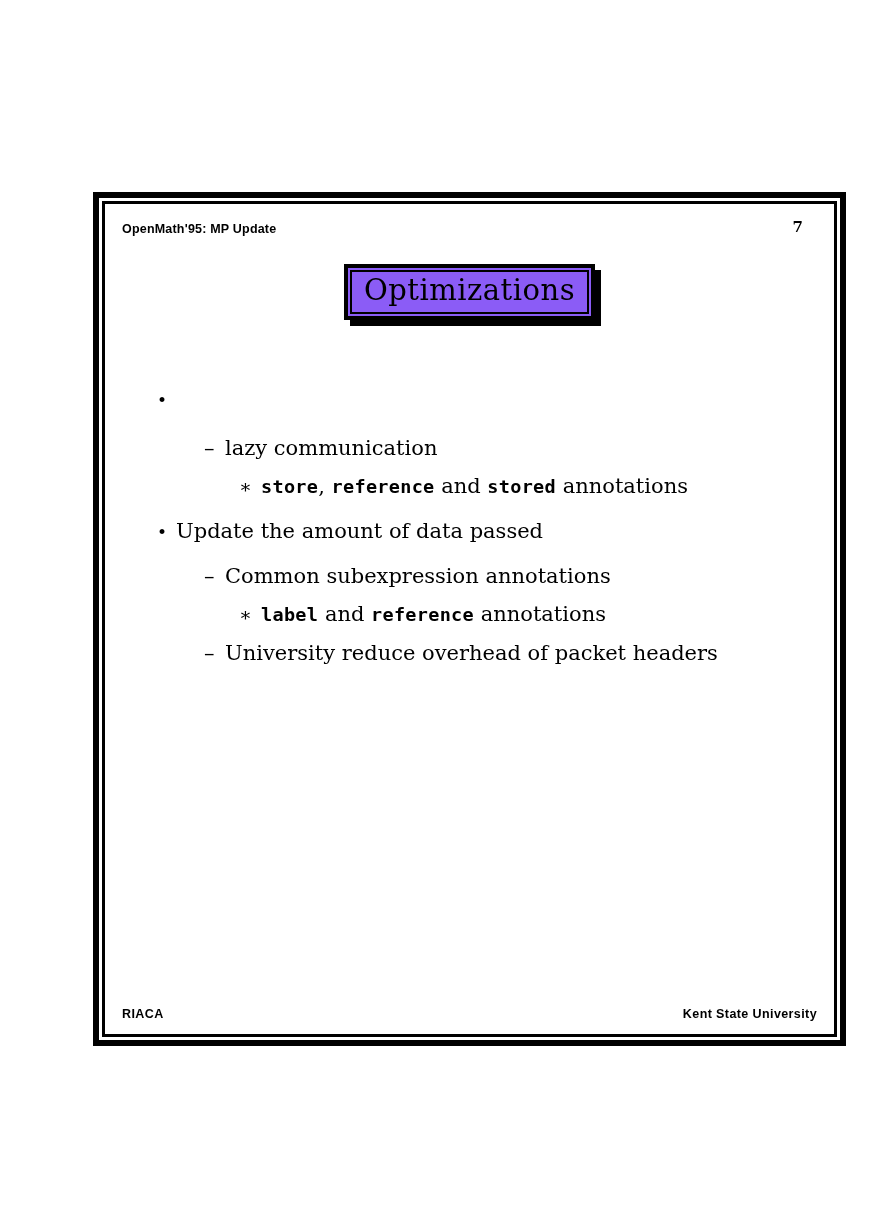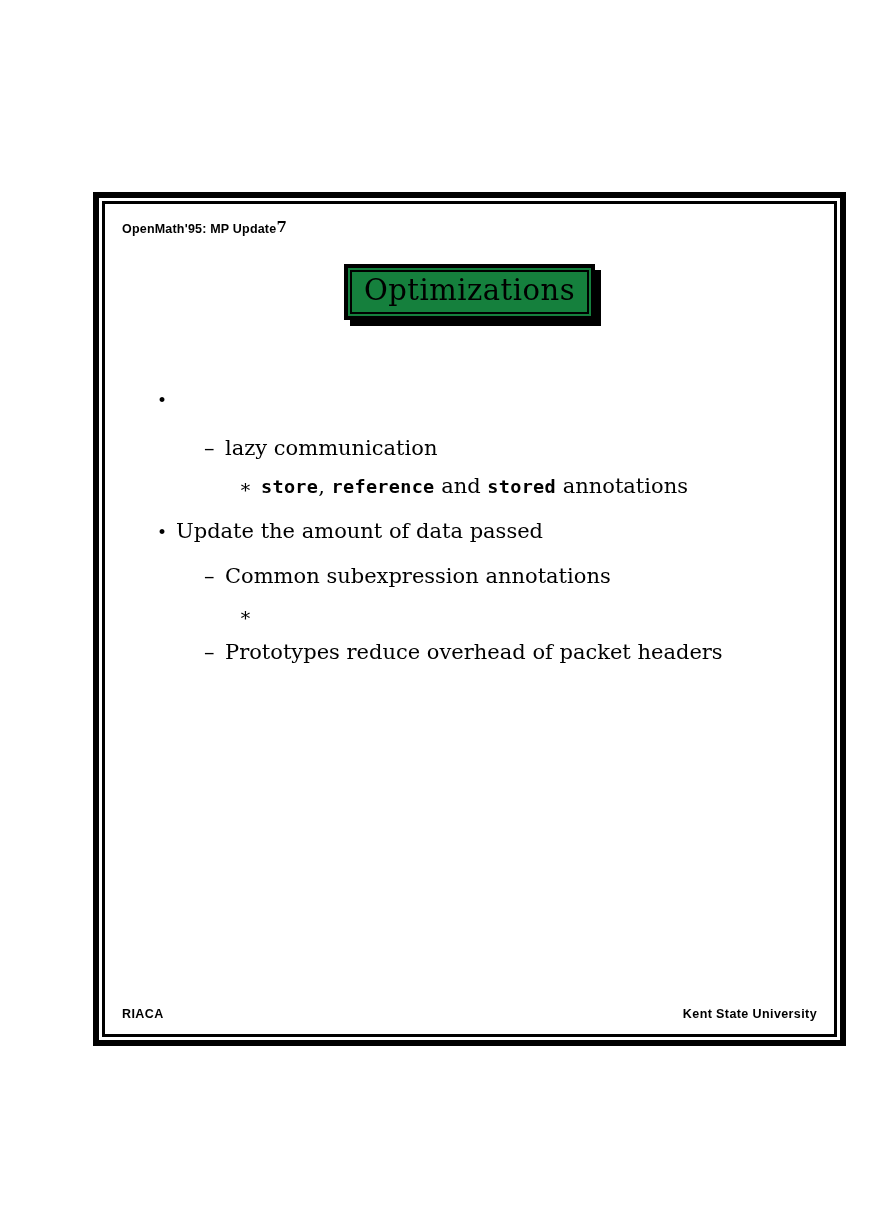--- a/index.html
+++ b/index.html
@@ -27,21 +27,21 @@
     position: absolute;
     inset: 3px;
     border: 3px solid #000;
     background: #ffffff;
   }
   
   .slide-header {
     position: absolute;
     top: 18px; left: 17px; right: 17px;
     display: flex;
-    justify-content: flex-start;
+    justify-content: space-between;
     align-items: flex-start;
   }
   .header-title {
     font-family: "Liberation Sans", sans-serif;
     font-weight: bold;
     font-size: 12.5px;
     letter-spacing: 0.2px;
   }
   .page-number {
     font-family: "DejaVu Serif", serif;
@@ -53,21 +53,21 @@
   
   .title-row {
     position: absolute;
     top: 60px; left: 0; right: 0;
     text-align: center;
   }
   .title-box {
     display: inline-block;
     border: 4px solid #000;
     padding: 2px;
-    background: #15803d;
+    background: #8b5cf6;
     box-shadow: 6px 6px 0 0 #000;
   }
   .title-box-inner {
     border: 2px solid #000;
     padding: 1px 12px 5px 12px;
   }
   .title-text {
     font-family: "DejaVu Serif", serif;
     font-size: 29px;
     font-weight: 500;
@@ -156,25 +156,26 @@
           <span>Update the amount of data passed</span>
         </div>
 
         <div class="row lv2 mt-c">
           <span class="marker">–</span>
           <span>Common subexpression annotations</span>
         </div>
 
         <div class="row lv3 mt-b">
           <span class="marker">∗</span>
+          <span><span class="code">label</span><span> and </span><span class="code">reference</span><span> annotations</span></span>
         </div>
 
         <div class="row lv2 mt-b">
           <span class="marker">–</span>
-          <span>Prototypes reduce overhead of packet headers</span>
+          <span>University reduce overhead of packet headers</span>
         </div>
 
       </div>
 
       <div class="slide-footer">
         <span>RIACA</span>
         <span>Kent State University</span>
       </div>
 
     </div>

